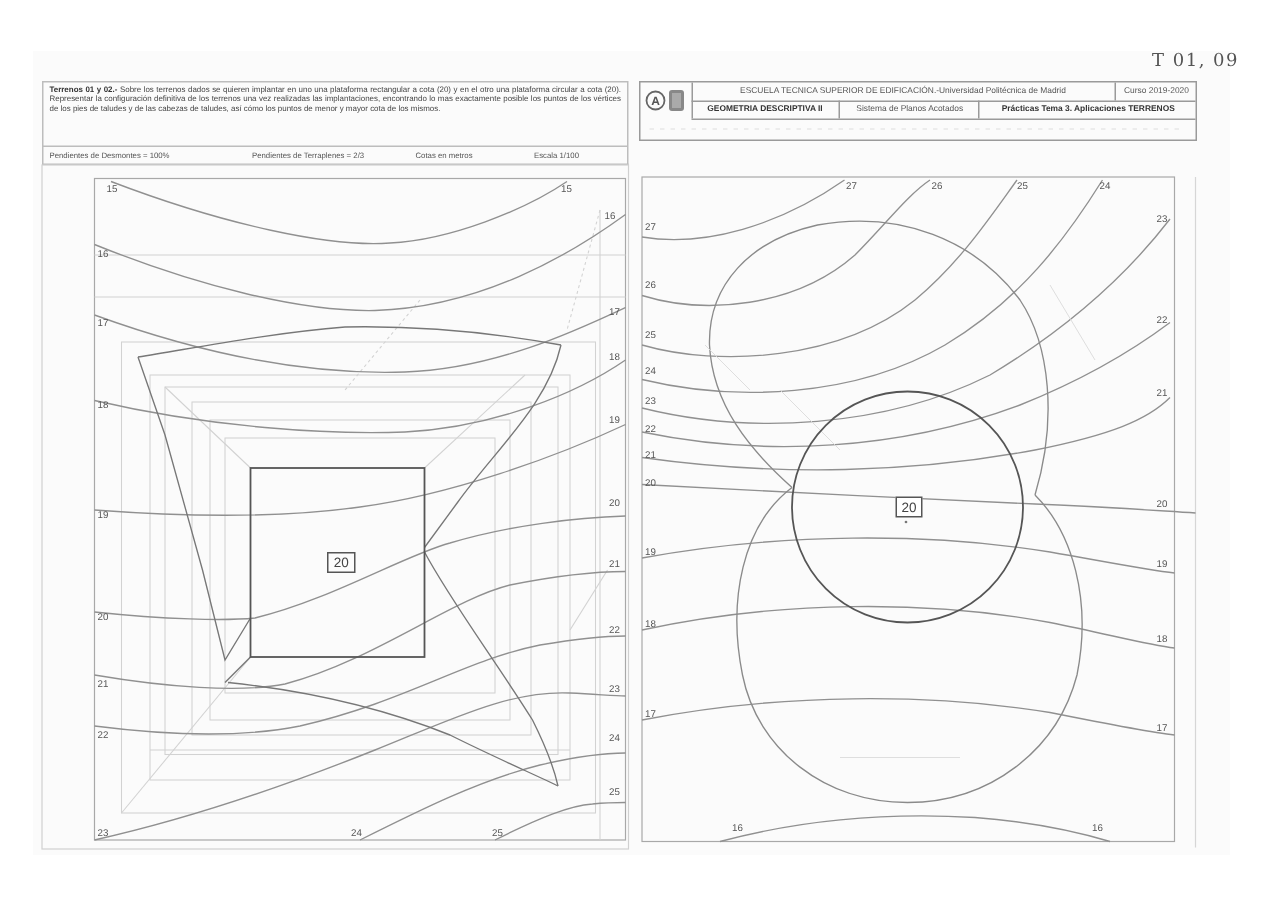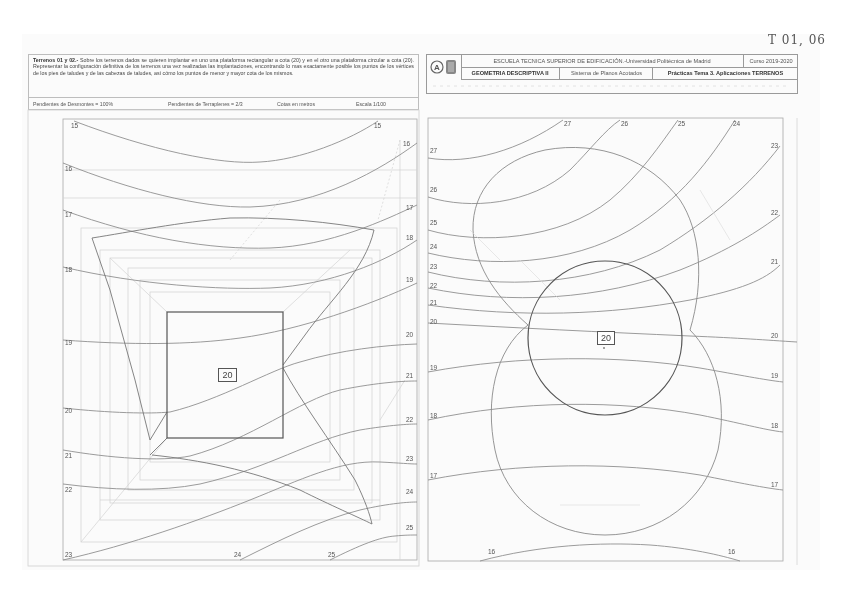--- a/index.html
+++ b/index.html
@@ -22,21 +22,21 @@
   .hdr .row3 { position:absolute; left:0; top:24px; right:0; bottom:0; }
   .stamp { position:absolute; left:768px; top:33px; font-family:"DejaVu Serif", serif; font-size:12px; color:#555; letter-spacing:1px; }
   svg text { font-family:"Liberation Sans", sans-serif; }
 </style>
 </head>
 <body>
 
 <div class="sheet-bg" style="left:22px;top:34px;width:402px;height:536px;"></div>
 <div class="sheet-bg" style="left:424px;top:34px;width:396px;height:536px;"></div>
 
-<div class="stamp">T 01, 06</div>
+<div class="stamp">T 01, 09</div>
 
 <div class="desc-box">
   <b>Terrenos 01 y 02.-</b>
   <span>Sobre los terrenos dados se quieren implantar en uno una plataforma rectangular a cota (20) y en el otro una plataforma circular a cota (20). Representar la configuración definitiva de los terrenos una vez realizadas las implantaciones, encontrando lo mas exactamente posible los puntos de los vértices de los pies de taludes y de las cabezas de taludes, así cómo los puntos de menor y mayor cota de los mismos.</span>
 </div>
 <div class="params">
   <span style="left:4px">Pendientes de Desmontes = 100%</span>
   <span style="left:139px">Pendientes de Terraplenes = 2/3</span>
   <span style="left:248px">Cotas en metros</span>
   <span style="left:327px">Escala 1/100</span>

